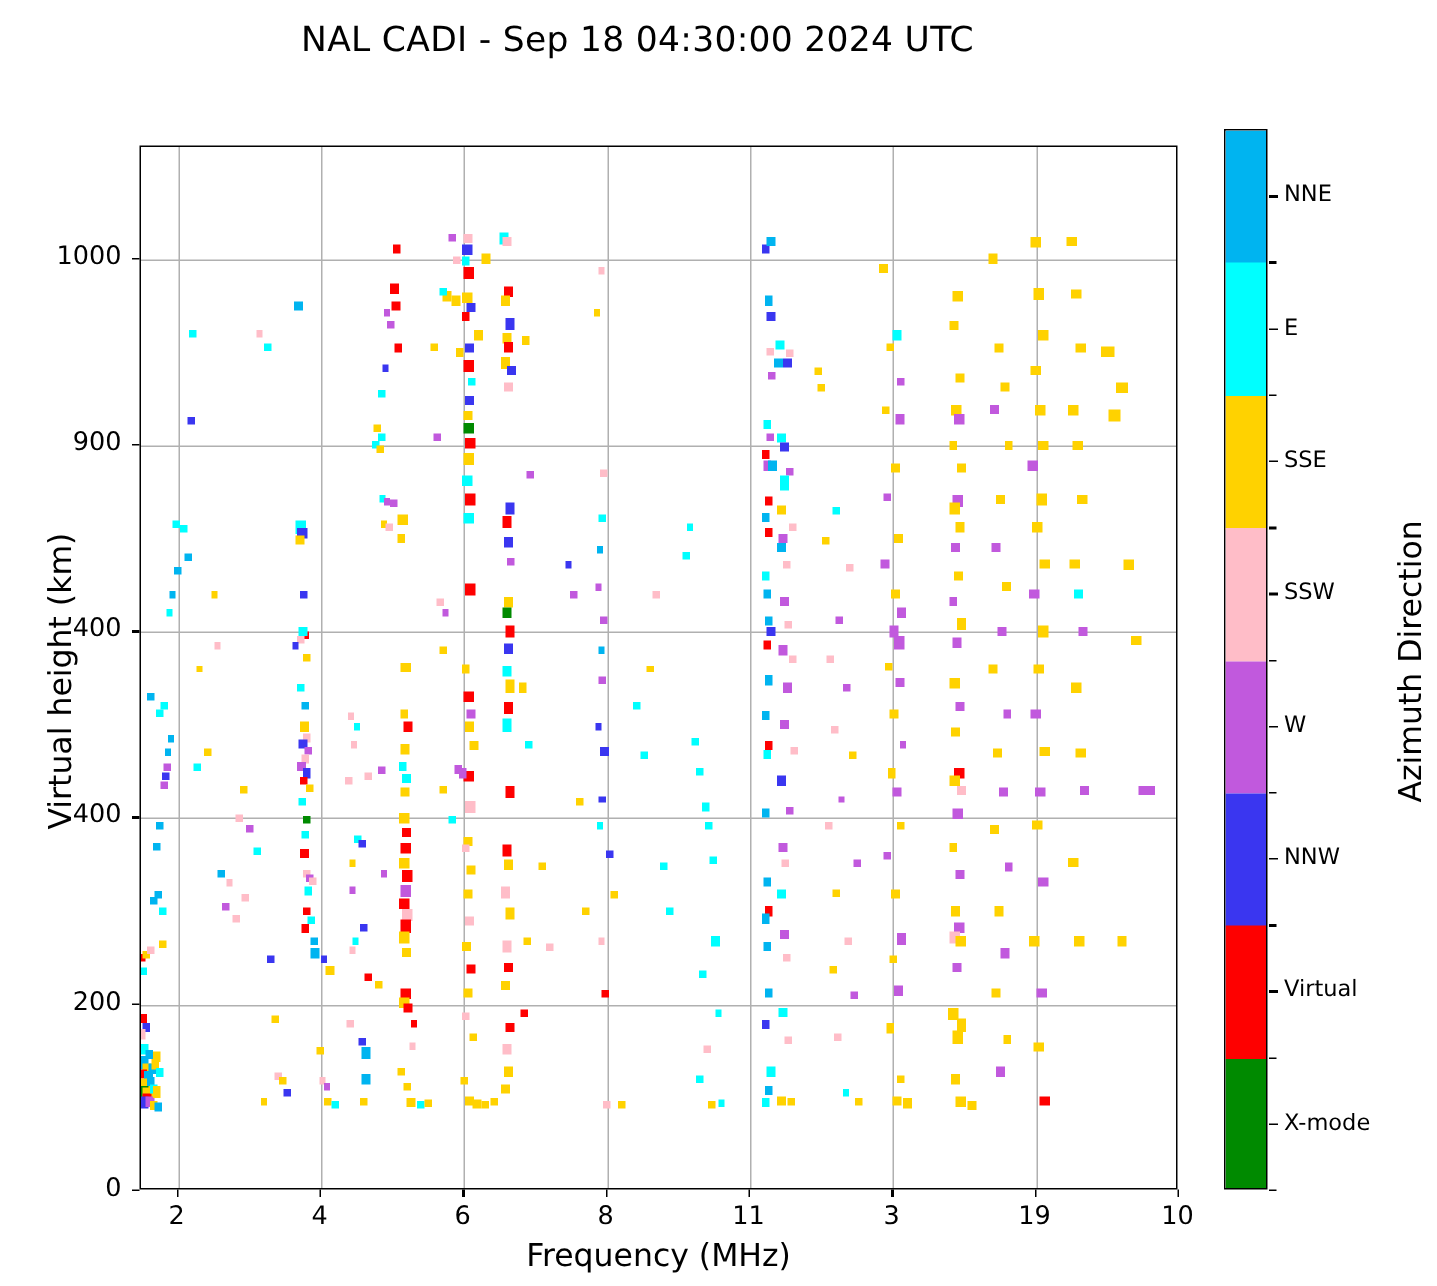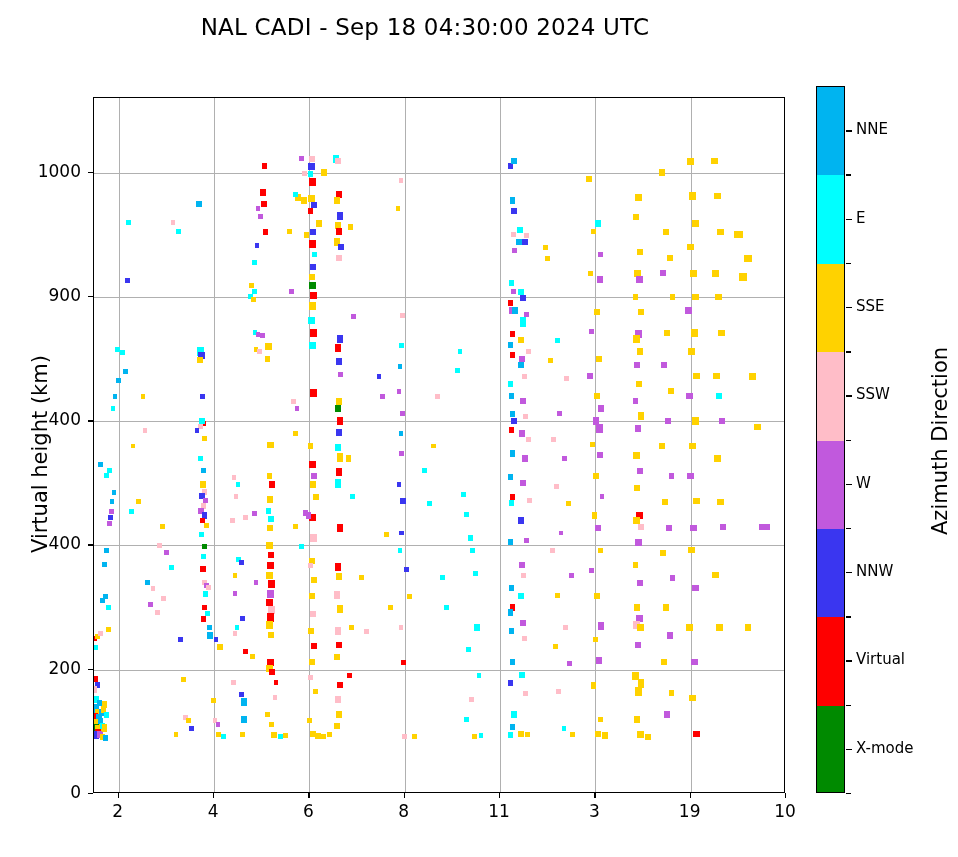--- a/index.html
+++ b/index.html
@@ -630,20 +630,21 @@
       <div class="xtl" style="left: 459.05px; width: 80px; top: 801px;">11</div>
       <div class="tick x" style="position: absolute; left: 594.366px; top: 793px;"></div>
       <div class="xtl" style="left: 554.366px; width: 80px; top: 801px;">3</div>
       <div class="tick x" style="position: absolute; left: 689.683px; top: 793px;"></div>
       <div class="xtl" style="left: 649.683px; width: 80px; top: 801px;">19</div>
       <div class="tick x" style="position: absolute; left: 785px; top: 793px;"></div>
       <div class="xtl" style="left: 745px; width: 80px; top: 801px;">10</div>
     </div>
 
   <div id="ylabel" style="left: 28px; top: 553px;">Virtual height (km)</div>
+  <div id="xlabel" style="left: 93px; width: 692px; top: 825px;">Frequency (MHz)</div>
 
   <div id="cbar">
       <div class="cseg" style="top: 0px; height: 88.975px; background: rgb(0, 180, 240);"></div>
       <div class="cseg" style="top: 88.375px; height: 88.975px; background: rgb(0, 255, 255);"></div>
       <div class="cseg" style="top: 176.75px; height: 88.975px; background: rgb(255, 210, 0);"></div>
       <div class="cseg" style="top: 265.125px; height: 88.975px; background: rgb(255, 189, 200);"></div>
       <div class="cseg" style="top: 353.5px; height: 88.975px; background: rgb(193, 89, 221);"></div>
       <div class="cseg" style="top: 441.875px; height: 88.975px; background: rgb(58, 54, 240);"></div>
       <div class="cseg" style="top: 530.25px; height: 88.975px; background: rgb(254, 0, 0);"></div>
       <div class="cseg" style="top: 618.625px; height: 88.975px; background: rgb(0, 138, 0);"></div>

